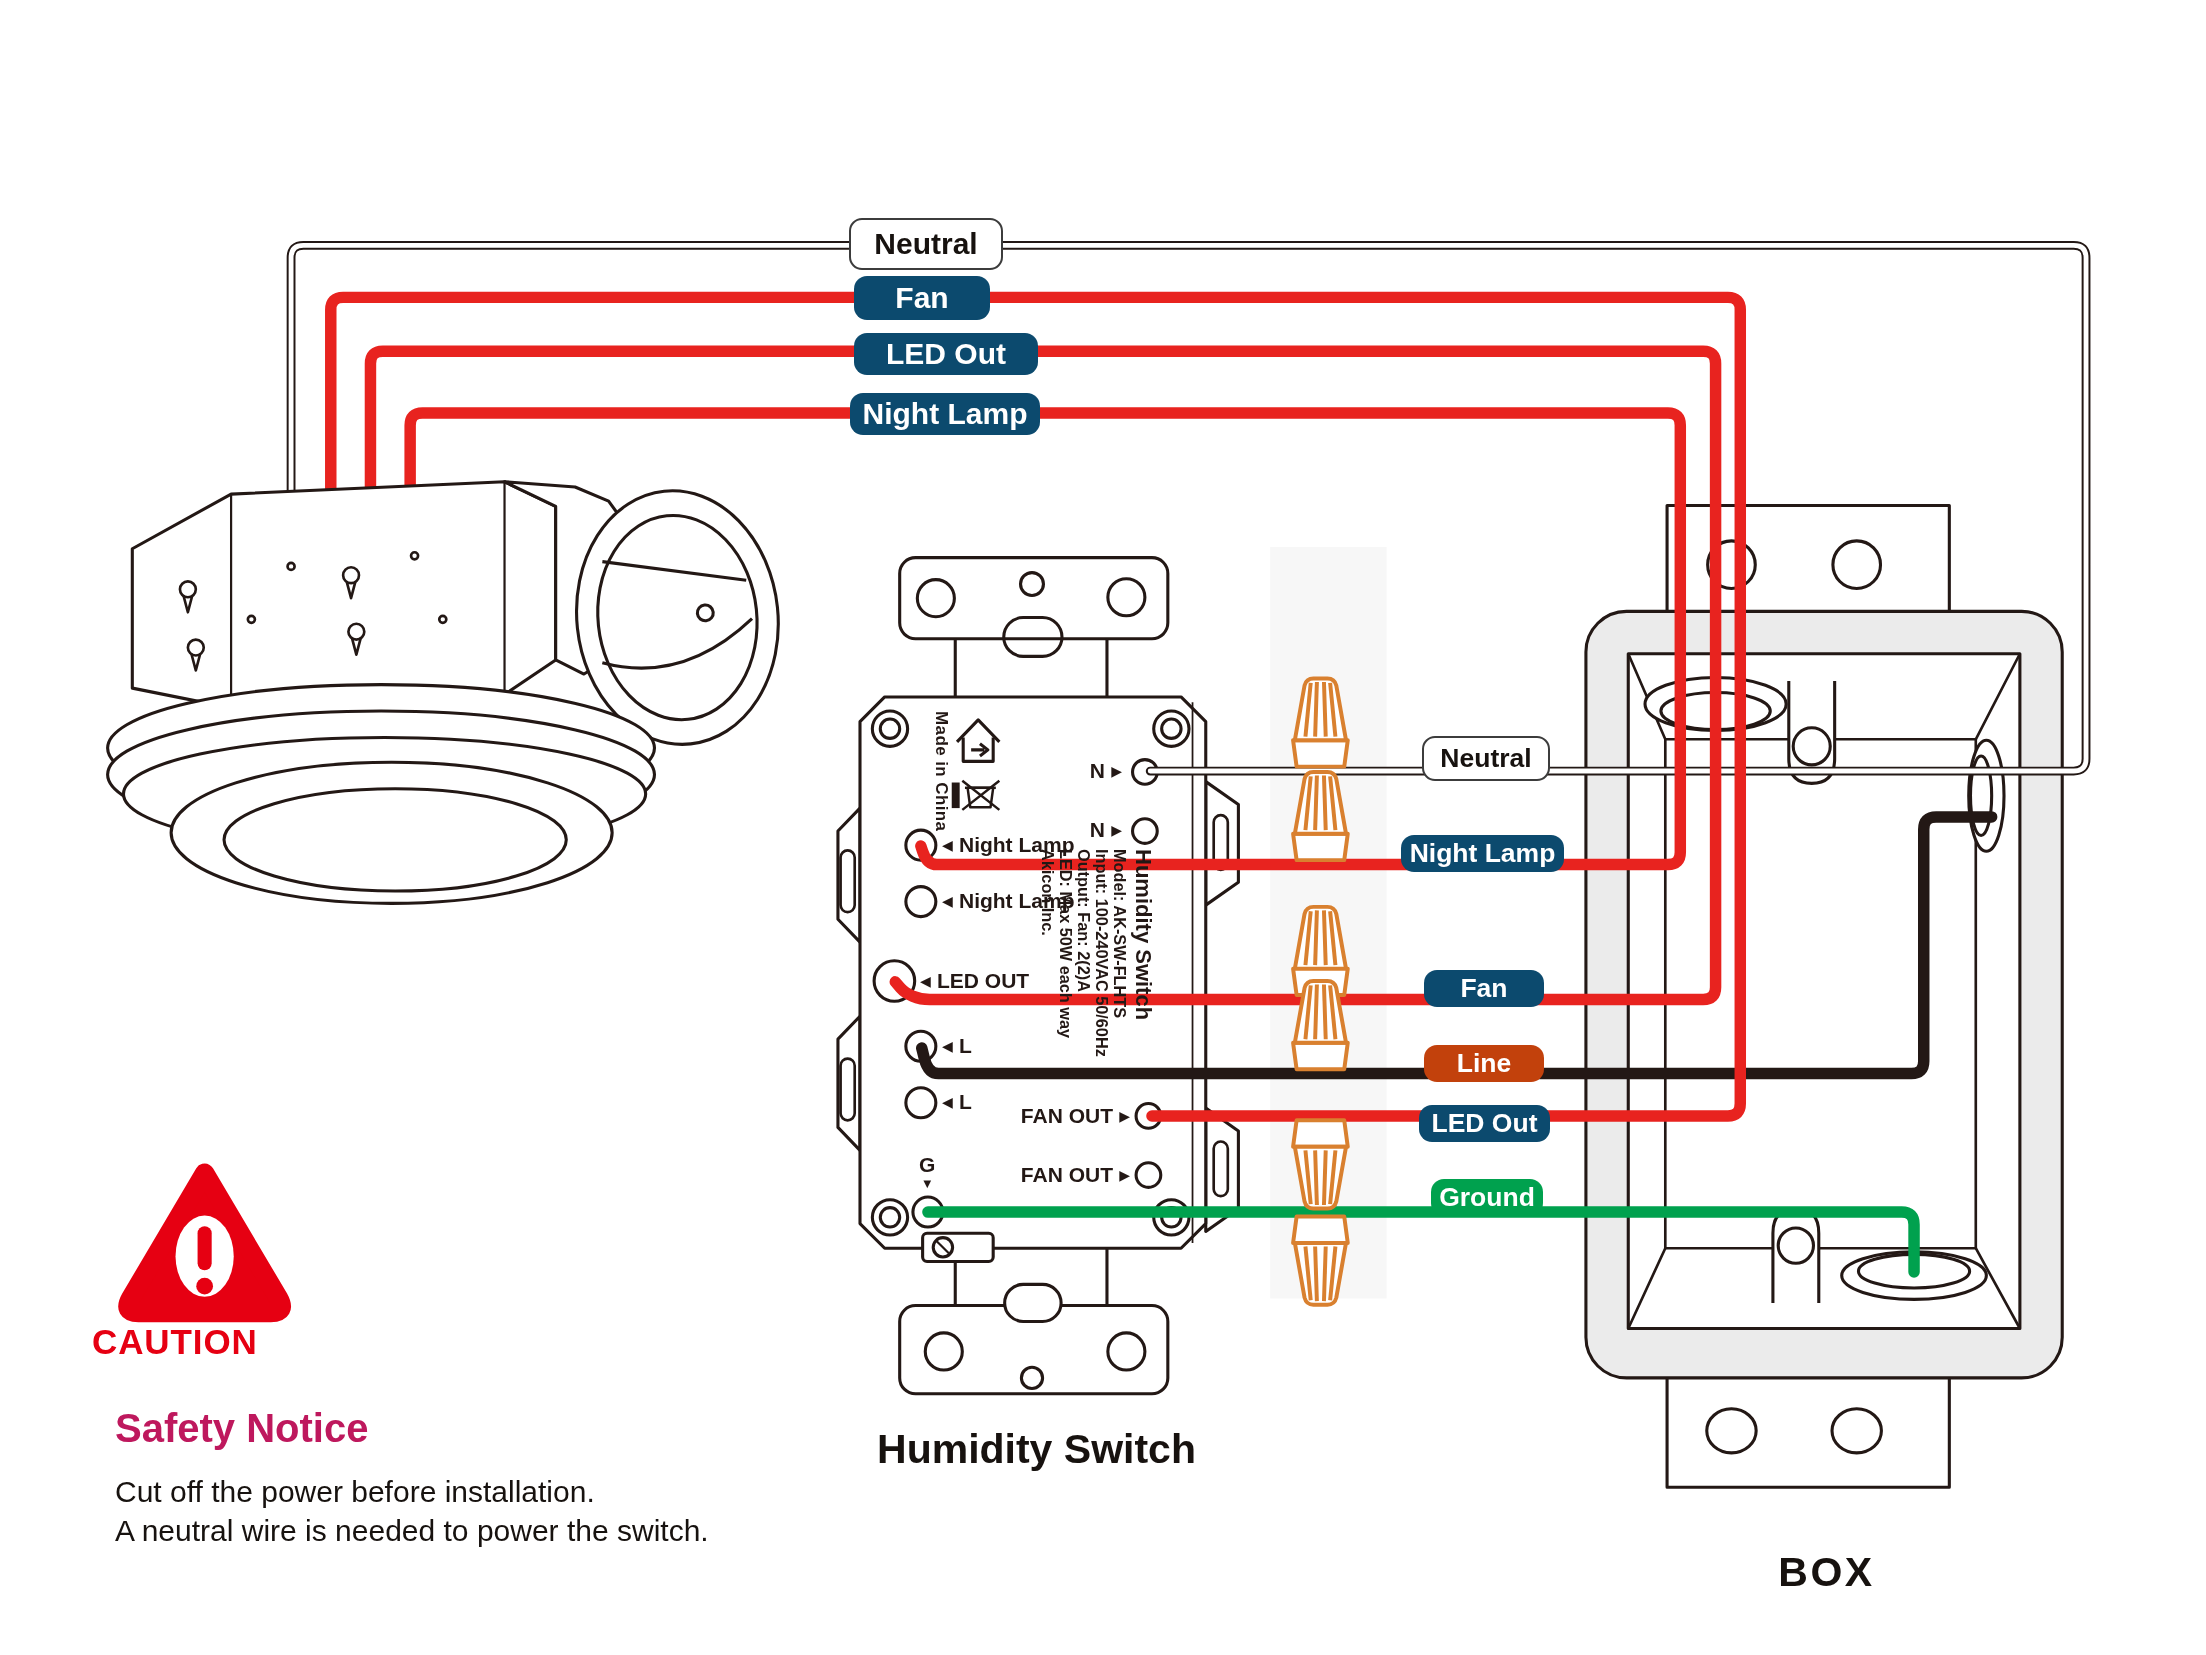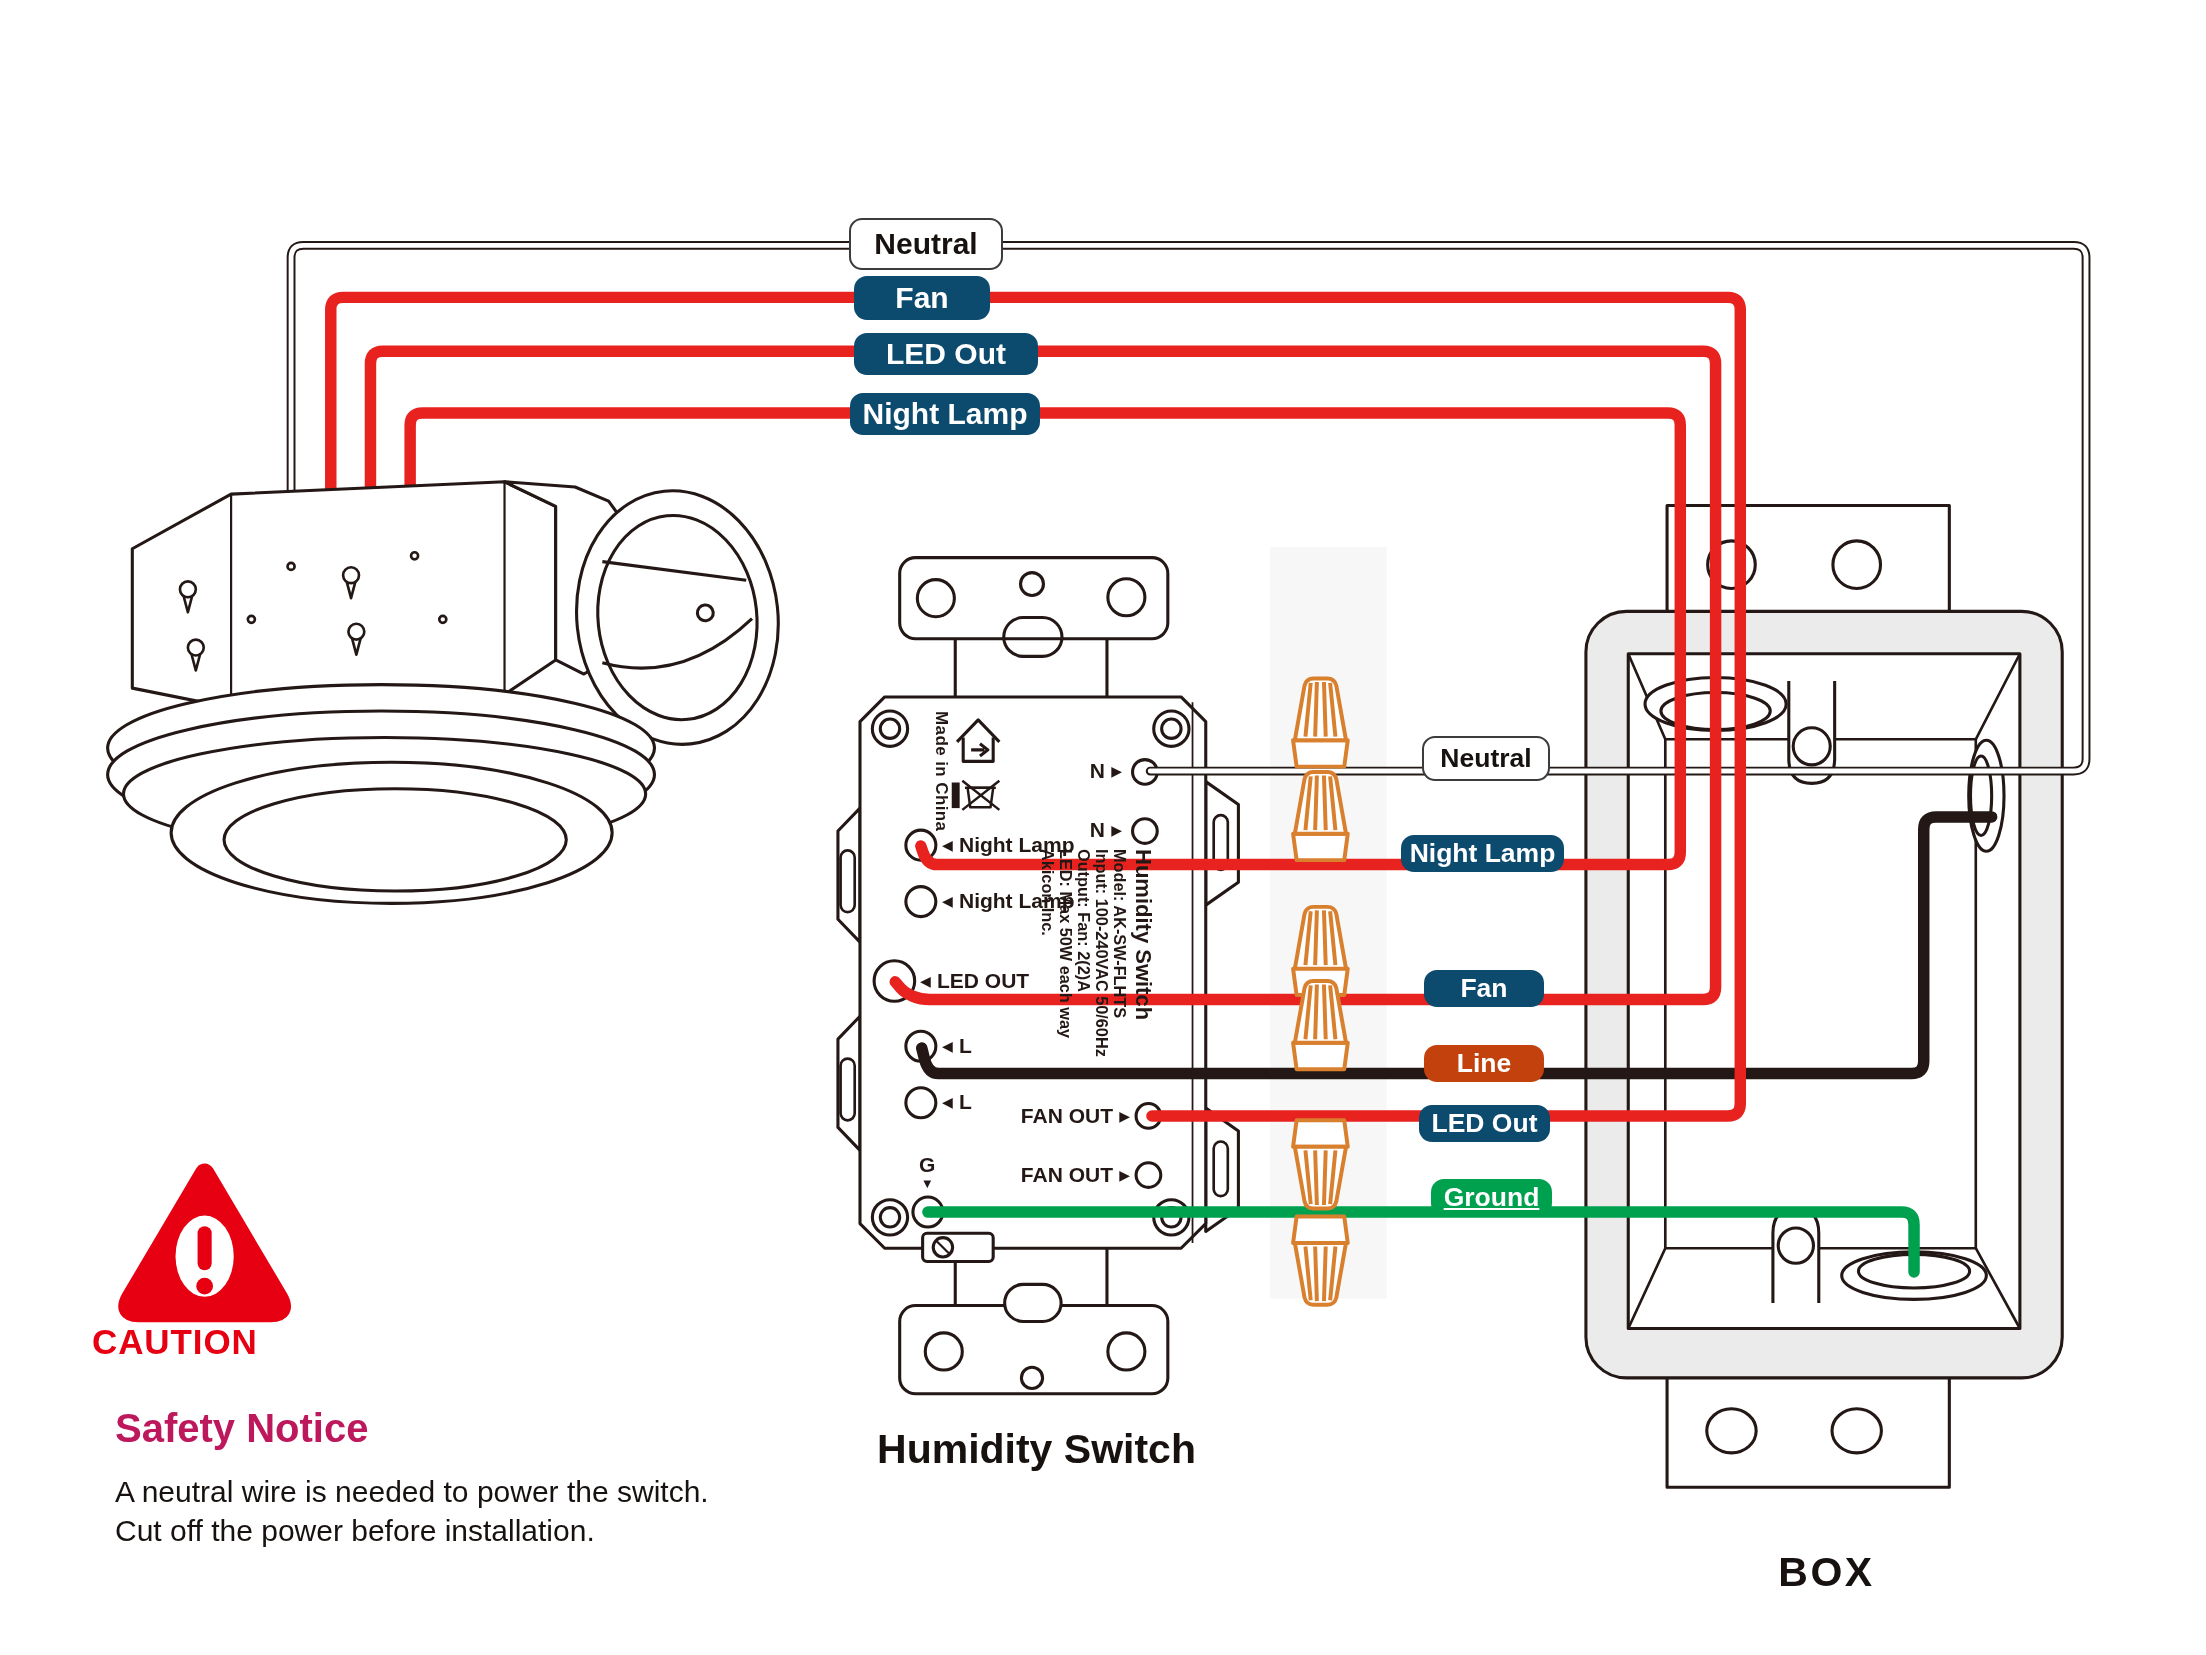--- a/index.html
+++ b/index.html
@@ -235,21 +235,21 @@
   <div class="lbl white" style="left:849px;top:218px;width:150px;height:48px;">Neutral</div>
   <div class="lbl red" style="left:854px;top:276px;width:136px;height:44px;">Fan</div>
   <div class="lbl red" style="left:854px;top:333px;width:184px;height:42px;">LED Out</div>
   <div class="lbl red" style="left:850px;top:393px;width:190px;height:42px;">Night Lamp</div>
 
   <div class="lbl white mid" style="left:1422px;top:736px;width:124px;height:41px;">Neutral</div>
   <div class="lbl red mid" style="left:1401px;top:835px;width:163px;height:37px;">Night Lamp</div>
   <div class="lbl red mid" style="left:1424px;top:970px;width:120px;height:37px;">Fan</div>
   <div class="lbl dark mid" style="left:1424px;top:1045px;width:120px;height:37px;">Line</div>
   <div class="lbl red mid" style="left:1419px;top:1105px;width:131px;height:37px;">LED Out</div>
-  <div class="lbl green mid" style="left:1431px;top:1179px;width:121px;height:37px;text-decoration:underline;">Ground</div>
+  <div class="lbl green mid" style="left:1431px;top:1179px;width:112px;height:37px;">Ground</div>
 
   <div class="term right" style="left:1050px;top:760px;width:72px;">
     <span>N</span>
     <span class="arr">▶</span>
   </div>
   <div class="term right" style="left:1050px;top:819px;width:72px;">
     <span>N</span>
     <span class="arr">▶</span>
   </div>
   <div class="term" style="left:942px;top:834px;">
@@ -294,18 +294,18 @@
     <div>LED: Max 50W each way</div>
     <div>Akicon Inc.</div>
   </div>
 
   <div class="caption" style="left:847px;top:1426px;width:379px;">Humidity Switch</div>
   <div class="caption" style="left:1712px;top:1549px;width:229px;letter-spacing:2.6px;">BOX</div>
 
   <div class="caution-word" style="left:92px;top:1322px;">CAUTION</div>
   <div class="safety-head" style="left:115px;top:1406px;">Safety Notice</div>
   <div class="safety-body" style="left:115px;top:1472px;">
+    <div>Cut off the power before installation.</div>
     <div>A neutral wire is needed to power the switch.</div>
-    <div>Cut off the power before installation.</div>
   </div>
 
 </div>
 
 
 </body></html>

